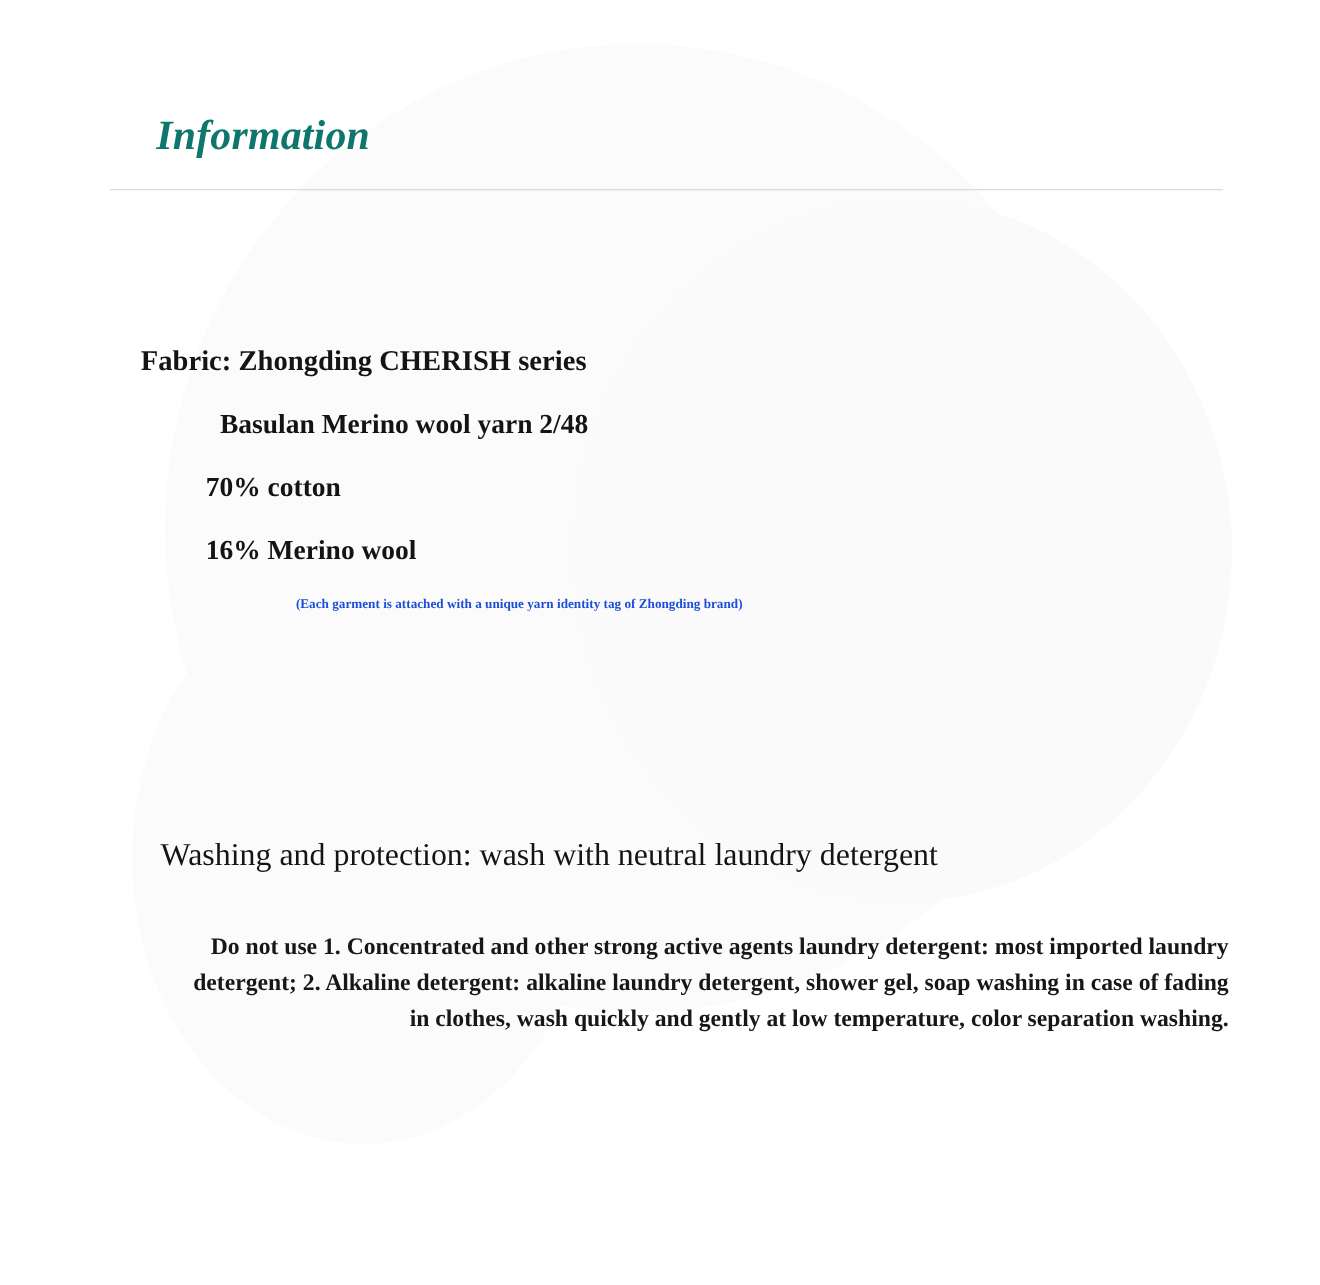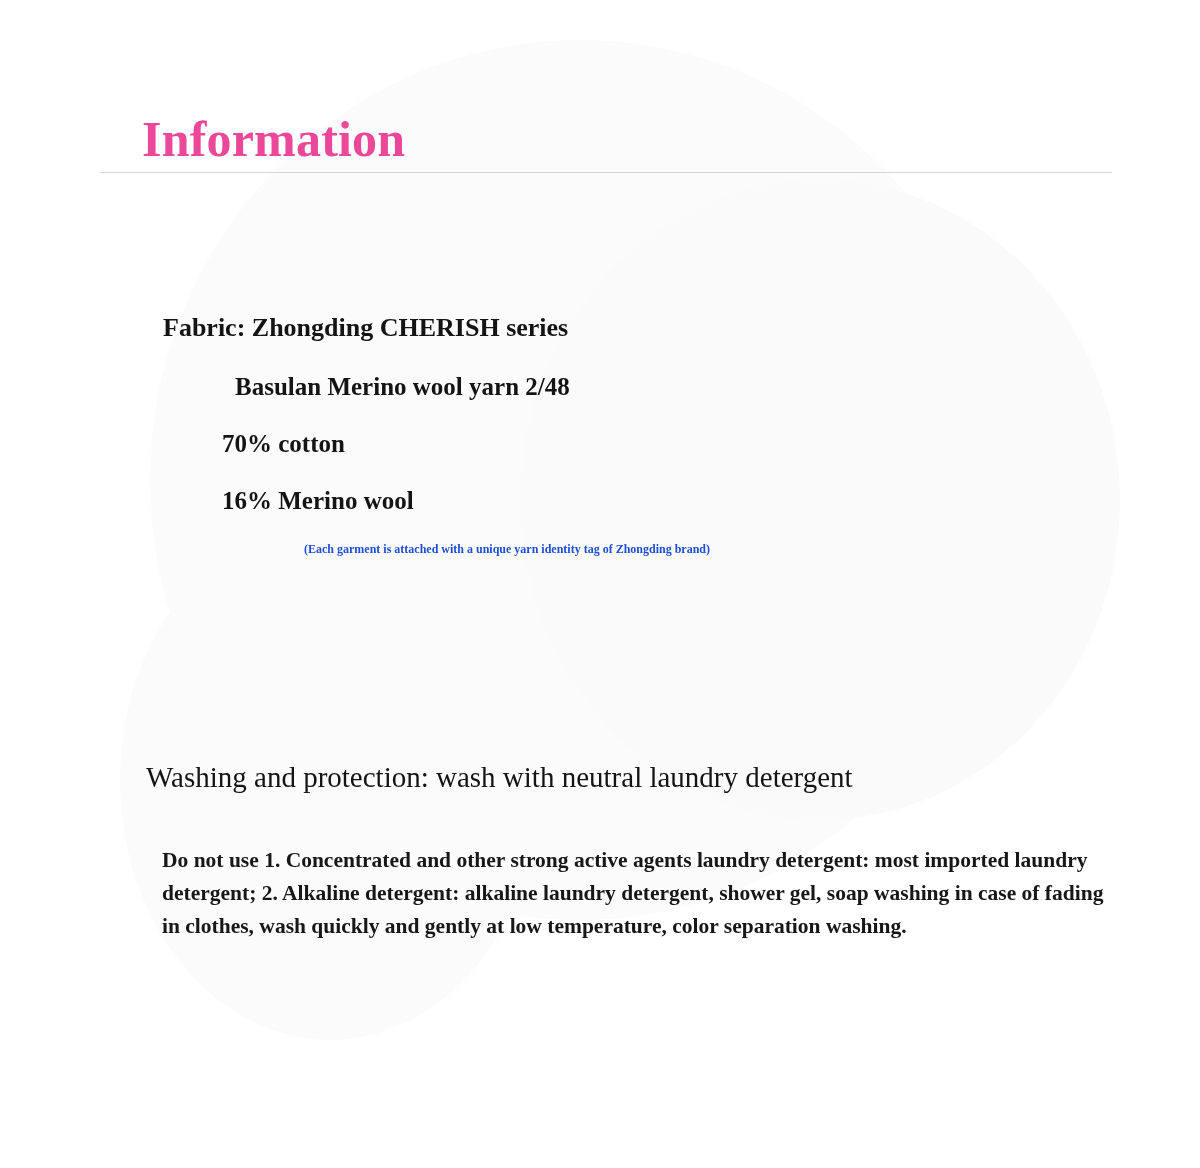--- a/index.html
+++ b/index.html
@@ -31,38 +31,39 @@
     pointer-events: none;
   }
   .blot-1 { left: 150px; top: 40px; width: 860px; height: 880px; background: #fbfbfb; }
   .blot-2 { left: 520px; top: 180px; width: 600px; height: 640px; background: #fafafa; }
   .blot-3 { left: 120px; top: 520px; width: 420px; height: 520px; background: #fbfbfb; }
 
   .doc-title {
     position: absolute;
     left: 142px;
     top: 76px;
-    font-size: 50px;
+    font-size: 38px;
     font-weight: 700;
     letter-spacing: 0.2px;
-    color: #ec4899;
+    color: #0f766e;
+    font-style: italic;
   }
 
   .divider {
     position: absolute;
     left: 100px;
     top: 172px;
     width: 1012px;
     height: 1px;
     background: #d5d5d5;
   }
 
   .fabric-block {
     position: absolute;
-    left: 163px;
+    left: 128px;
     top: 312px;
     width: 1010px;
     font-family: Liberation Serif, serif;
   }
 
   .fabric-heading {
     font-size: 26px;
     font-weight: 700;
     color: #141414;
     line-height: 1.25;
@@ -100,20 +101,21 @@
 
   .wash-body {
     position: absolute;
     left: 162px;
     top: 822px;
     width: 955px;
     font-size: 21.5px;
     font-weight: 700;
     color: #171717;
     line-height: 1.55;
+    text-align: right;
   }
 </style>
 </head>
 <body>
 
 <div class="page">
 
   <div class="bg-blot blot-1"></div>
   <div class="bg-blot blot-2"></div>
   <div class="bg-blot blot-3"></div>

